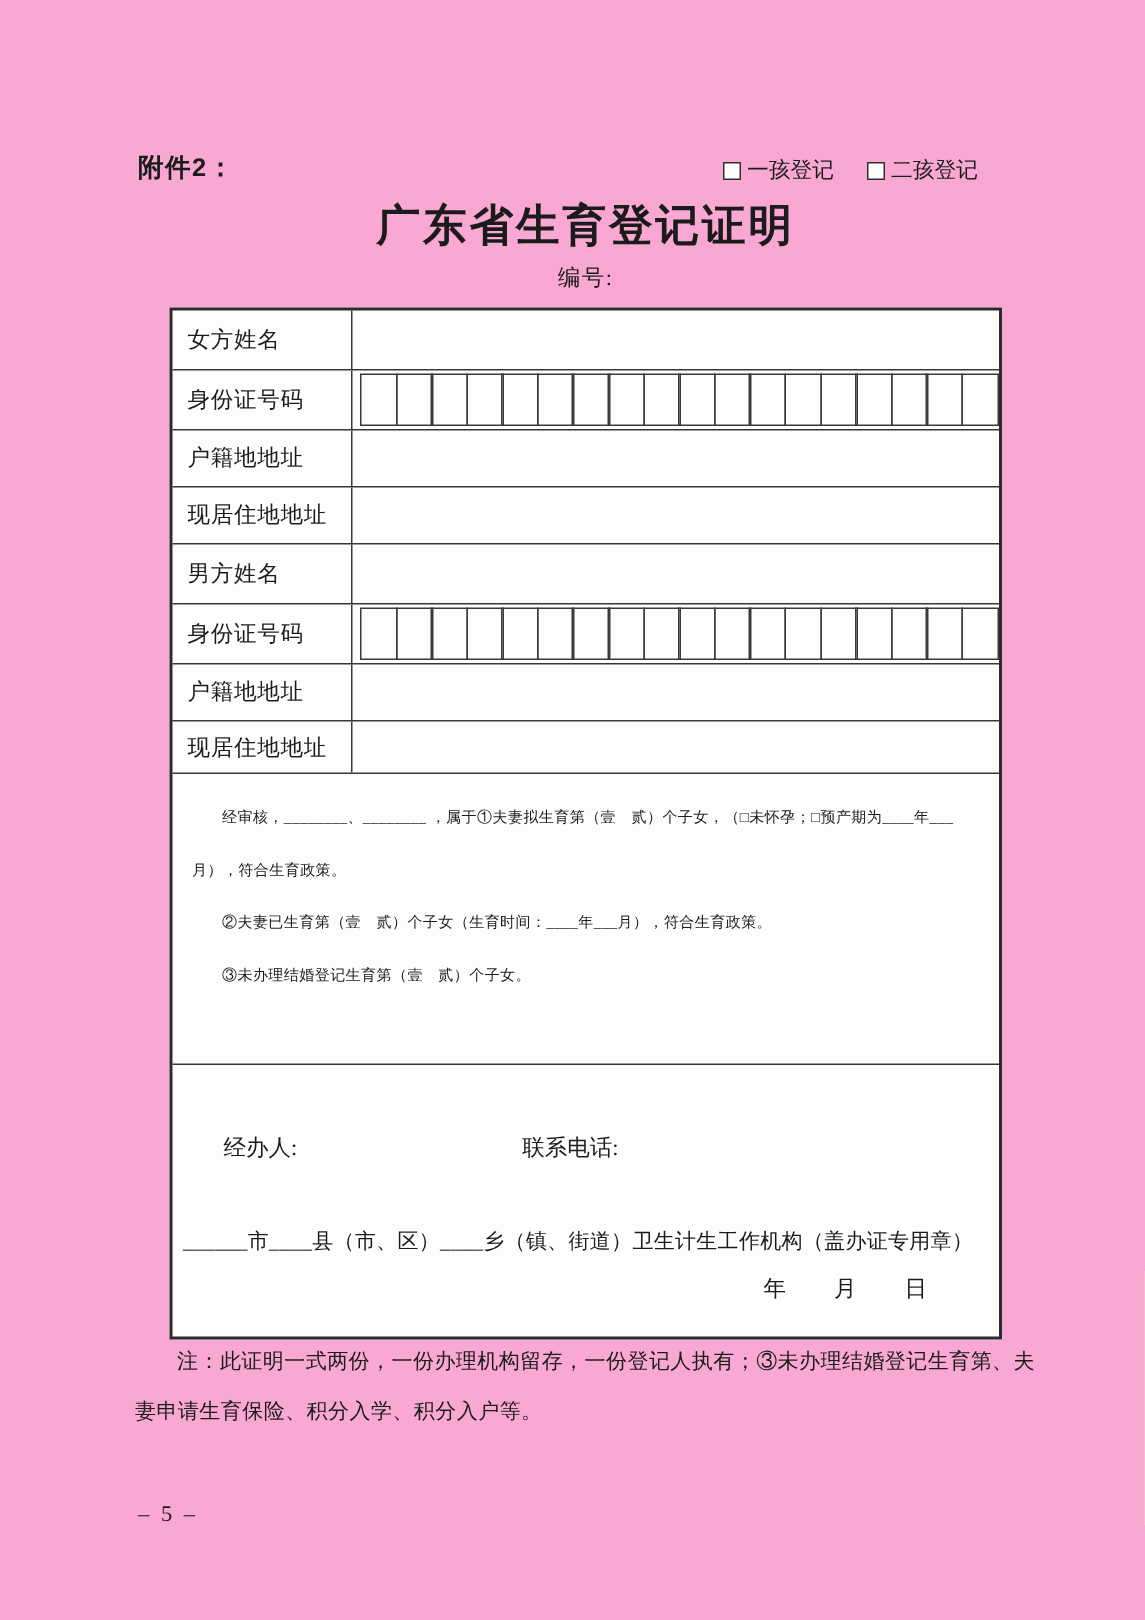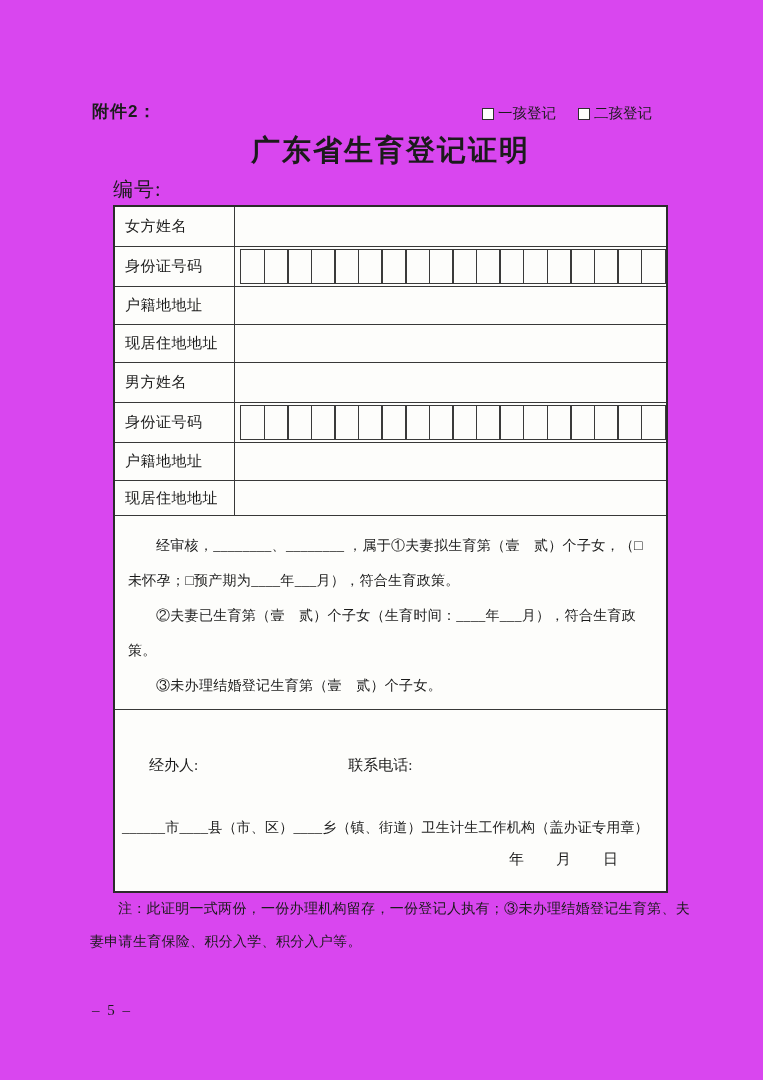--- a/index.html
+++ b/index.html
@@ -4,21 +4,21 @@
 <style>
   html,body{margin:0;padding:0;}
   body{
     width:763px;height:1080px;
     background:#e9e9e9;
     font-family:"Liberation Serif","DejaVu Serif",serif;
     color:#1b1b1b;
   }
   .page{
     position:relative;width:763px;height:1080px;
-    background:#d946ef;overflow:hidden;
+    background:#f9a8d4;overflow:hidden;
   }
   .attachment{
     position:absolute;left:92px;top:100px;
     font-family:"Liberation Sans","DejaVu Sans",sans-serif;
     font-weight:700;font-size:17px;letter-spacing:1px;
   }
   .cb-group{
     position:absolute;left:482px;top:104px;
     display:flex;gap:22px;align-items:center;
     font-size:14.5px;
@@ -28,21 +28,21 @@
   .cb-box{
     width:12px;height:12px;border:1.5px solid #2f2f2f;
     display:inline-block;background:#fdfdfb;box-sizing:border-box;
   }
   .title{
     position:absolute;left:113px;top:131px;width:555px;margin:0;
     text-align:center;font-size:29px;font-weight:700;letter-spacing:2px;
   }
   .serial{
     position:absolute;left:113px;top:176px;width:555px;
-    font-size:20px;letter-spacing:1px;
+    text-align:center;font-size:15px;letter-spacing:1px;
   }
   .form-table{
     position:absolute;left:113px;top:205px;width:555px;height:688px;
     border:2px solid #2c2c2c;box-sizing:border-box;background:#fdfdfb;
   }
   .frow{
     display:flex;box-sizing:border-box;
     border-bottom:1.5px solid #383838;
   }
   .h40{height:40px;} .h38{height:38px;} .h35{height:35px;}
@@ -59,21 +59,21 @@
   }
   .id-cell{
     flex:1;box-sizing:border-box;
     border:1.5px solid #3a3a3a;margin-left:-1.5px;
   }
   .id-cell:first-child{margin-left:0;}
   .review{
     box-sizing:border-box;height:194px;
     border-bottom:1.5px solid #383838;
     padding:12px 13px 0 13px;
-    font-size:14px;line-height:35px;
+    font-size:10px;line-height:35px;
   }
   .review p{margin:0;text-indent:2em;letter-spacing:0.3px;}
   .sign{
     box-sizing:border-box;height:185px;
     padding-top:46px;font-size:15px;
   }
   .sign-row{display:flex;padding-left:34px;}
   .sign-row .phone{margin-left:150px;}
   .institution{
     margin-top:44px;padding:0 8px 0 7px;

